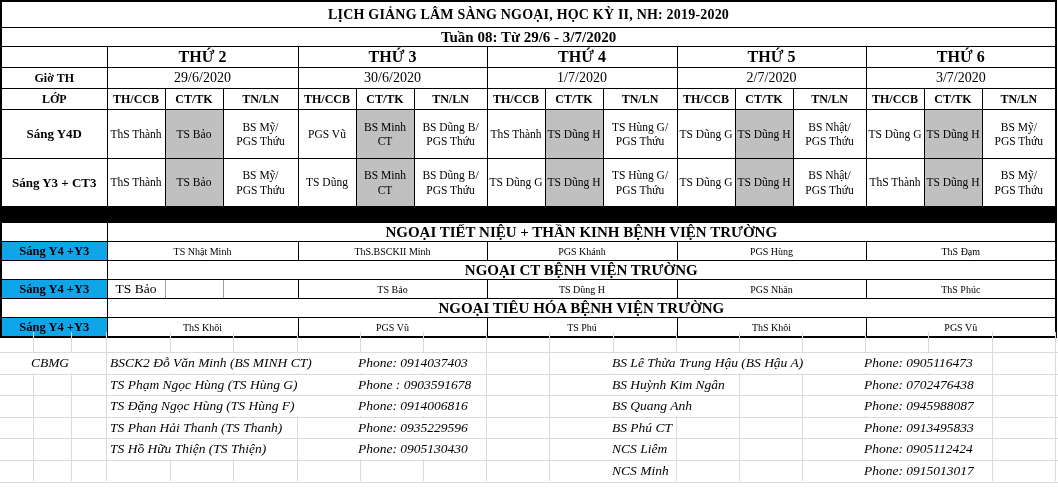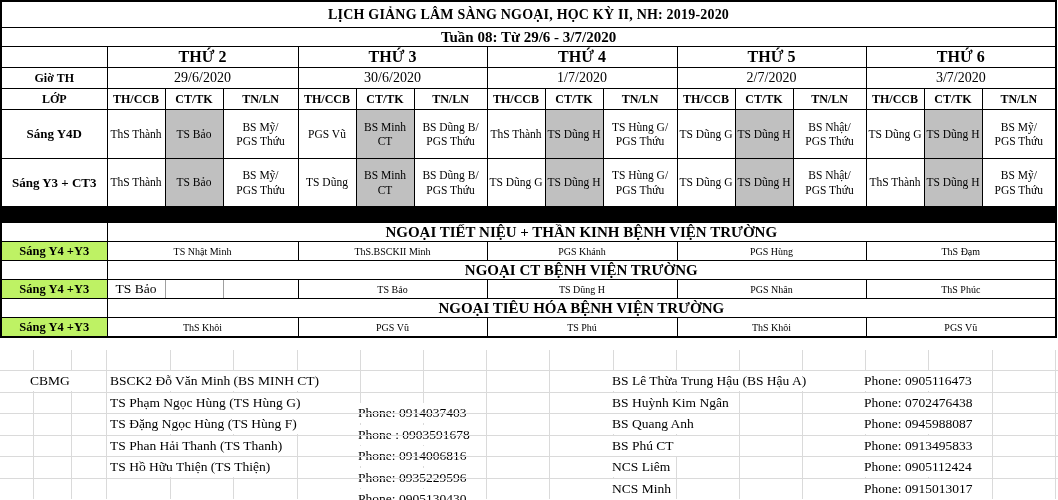--- a/index.html
+++ b/index.html
@@ -22,35 +22,35 @@
   .t-date   { font-size:14px; height:20px;margin-left:20px; }
   .t-sub    { font-size:12px; font-weight:bold; height:20px; }
   .t-lbl    { font-size:13px; font-weight:bold; }
   .cell     { font-size:11.5px; line-height:1.25; white-space:pre-line; }
   .r-y4d td { height:48px;font-family:Liberation Serif, serif; }
   .r-y3  td { height:47px; }
   .gray     { background:#c0c0c0; }
   .bar td   { background:#000; height:15px; padding:0; }
   .shead    { font-size:15px; font-weight:bold; height:18px; }
   .scell    { font-size:10px; height:18px; }
-  .slabel   { font-size:12.5px; font-weight:bold; background:#bef264; }
+  .slabel   { font-size:12.5px; font-weight:bold; background:#0ea5e9; }
   .splitL   { text-align:left; padding-left:8px; border-right:1px solid #a0a0a0 !important; font-size:13.5px; }
   .splitM   { border-right:1px solid #a0a0a0 !important; }
   
-  .footer { position:absolute; left:0; top:350px; width:1058px; height:150px; }
+  .footer { position:absolute; left:0; top:332px; width:1058px; height:150px;font-style:italic; }
   .vline  { position:absolute; top:0; bottom:1px; width:1px; background:#dadada; z-index:0; }
   .fstrip { position:relative; height:20px; border-bottom:1px solid #dadada; z-index:1; }
   .frow   { position:relative; height:20.6px; border-bottom:1px solid #dadada; z-index:1; font-size:13.5px; }
   .frow span {
     position:absolute; top:0; height:20px; line-height:20px;
     background:#fff; padding:0 3px; white-space:nowrap; z-index:2;
   }
   .cbmg  { left:0; width:100px; text-align:center; padding:0 !important; }
   .nameL { left:107px; }
-  .phL   { left:355px;margin-top:32px; }
+  .phL   { left:355px; }
   .nameR { left:609px; }
   .phR   { left:861px; }
 </style>
 </head>
 <body>
 
 <div class="page">
 
 <table class="sched">
   <colgroup>

